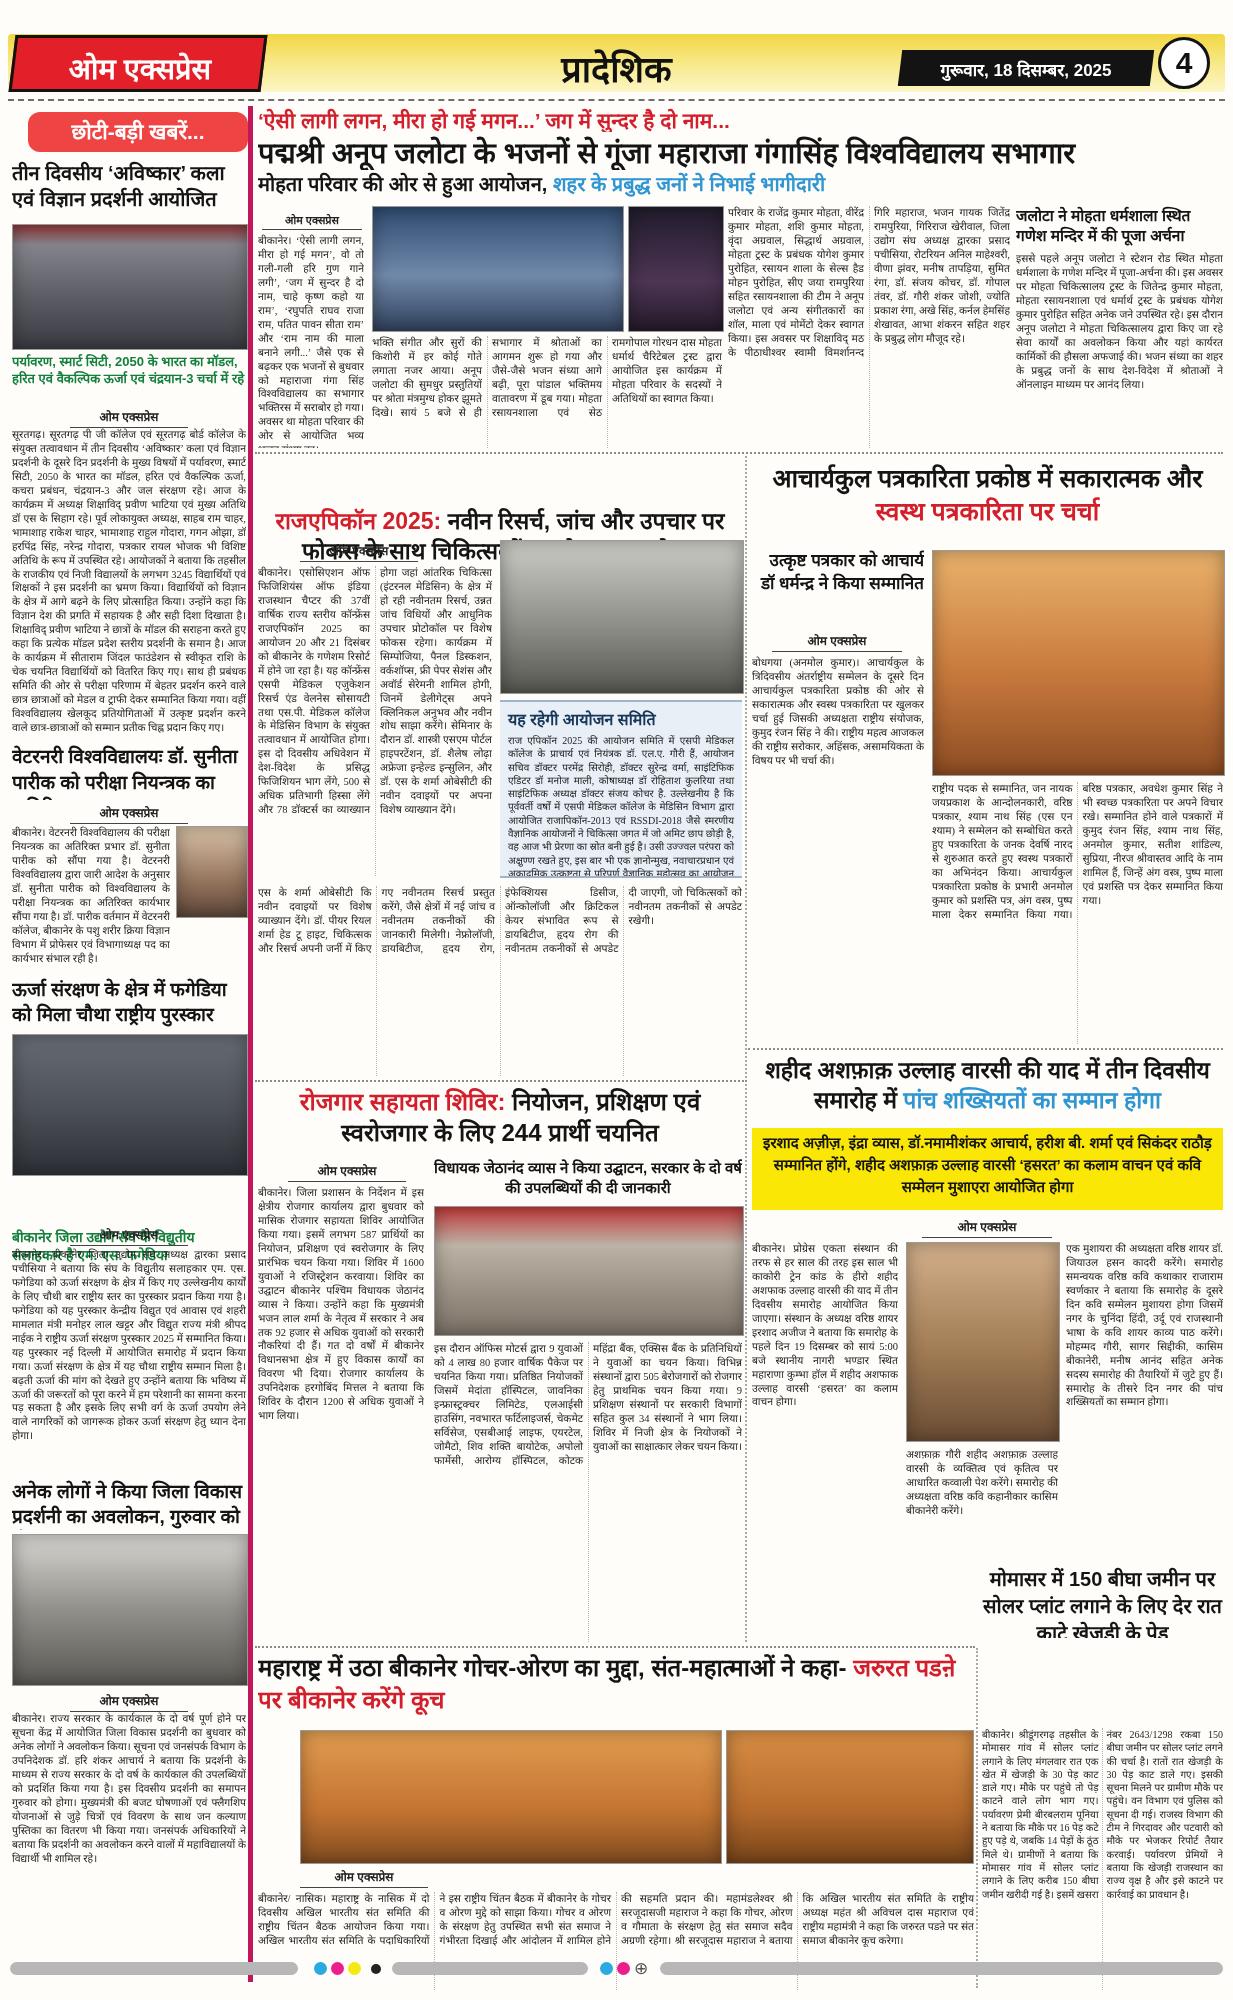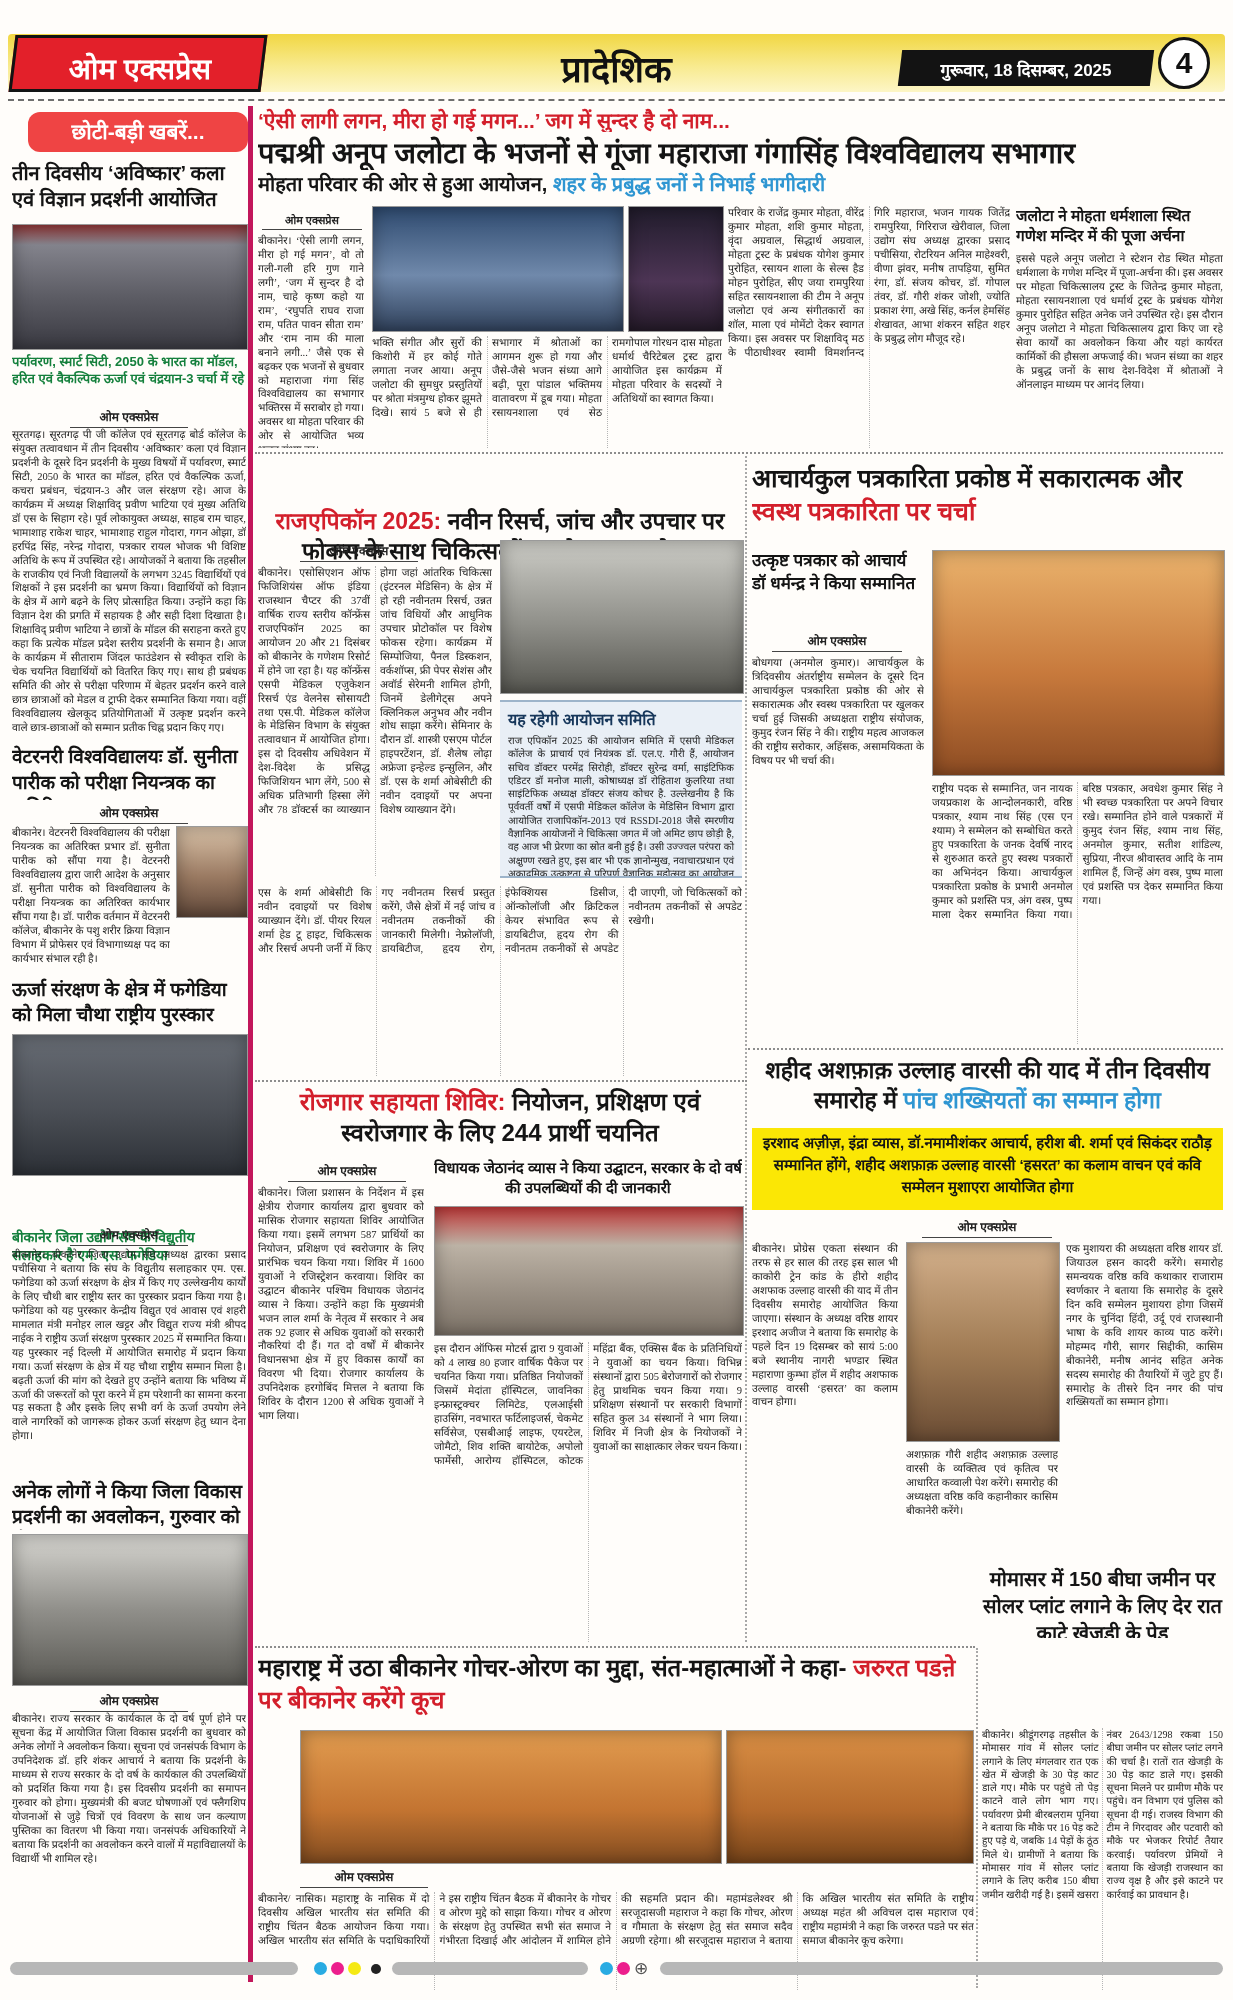--- a/index.html
+++ b/index.html
@@ -100,24 +100,24 @@
   <div class="abs photo" style="left:500px;top:540px;width:242px;height:152px;
               background:linear-gradient(180deg,#ccccc6 0%,#8f8f89 55%,#565650 100%);"></div>
   <div class="abs body-txt cols2 clip" style="left:258px;top:566px;width:234px;height:310px;">बीकानेर। एसोसिएशन ऑफ फिजिशियंस ऑफ इंडिया राजस्थान चैप्टर की 37वीं वार्षिक राज्य स्तरीय कॉन्फ्रेंस राजएपिकॉन 2025 का आयोजन 20 और 21 दिसंबर को बीकानेर के गणेशम रिसोर्ट में होने जा रहा है। यह कॉन्फ्रेंस एसपी मेडिकल एजुकेशन रिसर्च एंड वेलनेस सोसायटी तथा एस.पी. मेडिकल कॉलेज के मेडिसिन विभाग के संयुक्त तत्वावधान में आयोजित होगा। इस दो दिवसीय अधिवेशन में देश-विदेश के प्रसिद्ध फिजिशियन भाग लेंगे, 500 से अधिक प्रतिभागी हिस्सा लेंगे और 78 डॉक्टर्स का व्याख्यान होगा जहां आंतरिक चिकित्सा (इंटरनल मेडिसिन) के क्षेत्र में हो रही नवीनतम रिसर्च, उन्नत जांच विधियों और आधुनिक उपचार प्रोटोकॉल पर विशेष फोकस रहेगा। कार्यक्रम में सिम्पोजिया, पैनल डिस्कशन, वर्कशॉप्स, फ्री पेपर सेशंस और अवॉर्ड सेरेमनी शामिल होगी, जिनमें डेलीगेट्स अपने क्लिनिकल अनुभव और नवीन शोध साझा करेंगे। सेमिनार के दौरान डॉ. शास्त्री एसएम पोर्टल हाइपरटेंशन, डॉ. शैलेष लोढ़ा अफ्रेजा इन्हेल्ड इन्सुलिन, और डॉ. एस के शर्मा ओबेसीटी की नवीन दवाइयों पर अपना विशेष व्याख्यान देंगे।</div>
   <div class="abs clip" style="left:500px;top:700px;width:242px;height:178px;background:#e9eff6;border-top:2px solid #9db4ca;
               border-bottom:2px solid #9db4ca;box-sizing:border-box;padding:6px 8px;">
     <div class="hl" style="font-size:16px;color:#16365a;">यह रहेगी आयोजन समिति</div>
     <div class="body-txt" style="margin-top:4px;font-size:10px;">राज एपिकॉन 2025 की आयोजन समिति में एसपी मेडिकल कॉलेज के प्राचार्य एवं नियंत्रक डॉ. एल.ए. गौरी हैं, आयोजन सचिव डॉक्टर परमेंद्र सिरोही, डॉक्टर सुरेन्द्र वर्मा, साइंटिफिक एडिटर डॉ मनोज माली, कोषाध्यक्ष डॉ रोहिताश कुलरिया तथा साइंटिफिक अध्यक्ष डॉक्टर संजय कोचर है. उल्लेखनीय है कि पूर्ववर्ती वर्षों में एसपी मेडिकल कॉलेज के मेडिसिन विभाग द्वारा आयोजित राजापिकॉन-2013 एवं RSSDI-2018 जैसे स्मरणीय वैज्ञानिक आयोजनों ने चिकित्सा जगत में जो अमिट छाप छोड़ी है, वह आज भी प्रेरणा का स्रोत बनी हुई है। उसी उज्ज्वल परंपरा को अक्षुण्ण रखते हुए, इस बार भी एक ज्ञानोन्मुख, नवाचारप्रधान एवं अकादमिक उत्कृष्टता से परिपूर्ण वैज्ञानिक महोत्सव का आयोजन किया जा रहा है।</div>
   </div>
   <div class="abs body-txt cols4 clip" style="left:258px;top:886px;width:484px;height:190px;">एस के शर्मा ओबेसीटी कि नवीन दवाइयों पर विशेष व्याख्यान देंगे। डॉ. पीयर रियल शर्मा हेड टू हाइट, चिकित्सक और रिसर्च अपनी जर्नी में किए गए नवीनतम रिसर्च प्रस्तुत करेंगे, जैसे क्षेत्रों में नई जांच व नवीनतम तकनीकों की जानकारी मिलेगी। नेफ्रोलॉजी, डायबिटीज, हृदय रोग, इंफेक्शियस डिसीज, ऑन्कोलॉजी और क्रिटिकल केयर संभावित रूप से डायबिटीज, हृदय रोग की नवीनतम तकनीकों से अपडेट दी जाएगी, जो चिकित्सकों को नवीनतम तकनीकों से अपडेट रखेगी।</div>
 
-  <div class="abs hl clip" style="left:752px;top:462px;width:471px;height:74px;font-size:25px;line-height:1.3;">
+  <div class="abs hl clip" style="left:752px;top:462px;width:471px;height:74px;font-size:25px;text-align:center;line-height:1.3;">
     <span>आचार्यकुल पत्रकारिता प्रकोष्ठ में सकारात्मक और </span><span class="red">स्वस्थ पत्रकारिता पर चर्चा</span>
   </div>
-  <div class="abs hl clip" style="left:752px;top:550px;width:172px;height:76px;font-size:17px;text-align:left;line-height:1.35;">उत्कृष्ट पत्रकार को आचार्य डॉ धर्मन्द्र ने किया सम्मानित</div>
+  <div class="abs hl clip" style="left:752px;top:550px;width:172px;height:76px;font-size:17px;text-align:right;line-height:1.35;">उत्कृष्ट पत्रकार को आचार्य डॉ धर्मन्द्र ने किया सम्मानित</div>
   <div class="abs byline" style="left:772px;top:632px;width:130px;">ओम एक्सप्रेस</div>
   <div class="abs body-txt clip" style="left:752px;top:656px;width:172px;height:388px;">बोधगया (अनमोल कुमार)। आचार्यकुल के त्रिदिवसीय अंतर्राष्ट्रीय सम्मेलन के दूसरे दिन आचार्यकुल पत्रकारिता प्रकोष्ठ की ओर से सकारात्मक और स्वस्थ पत्रकारिता पर खुलकर चर्चा हुई जिसकी अध्यक्षता राष्ट्रीय संयोजक, कुमुद रंजन सिंह ने की। राष्ट्रीय महत्व आजकल की राष्ट्रीय सरोकार, अहिंसक, असामयिकता के विषय पर भी चर्चा की।</div>
   <div class="abs photo" style="left:932px;top:550px;width:291px;height:224px;
               background:linear-gradient(180deg,#eab26c 0%,#c7793c 55%,#8d4c23 100%);"></div>
   <div class="abs body-txt cols2 clip" style="left:932px;top:782px;width:291px;height:262px;">राष्ट्रीय पदक से सम्मानित, जन नायक जयप्रकाश के आन्दोलनकारी, वरिष्ठ पत्रकार, श्याम नाथ सिंह (एस एन श्याम) ने सम्मेलन को सम्बोधित करते हुए पत्रकारिता के जनक देवर्षि नारद से शुरुआत करते हुए स्वस्थ पत्रकारों का अभिनंदन किया। आचार्यकुल पत्रकारिता प्रकोष्ठ के प्रभारी अनमोल कुमार को प्रशस्ति पत्र, अंग वस्त्र, पुष्प माला देकर सम्मानित किया गया। बरिष्ठ पत्रकार, अवधेश कुमार सिंह ने भी स्वच्छ पत्रकारिता पर अपने विचार रखे। सम्मानित होने वाले पत्रकारों में कुमुद रंजन सिंह, श्याम नाथ सिंह, अनमोल कुमार, सतीश शांडिल्य, सुप्रिया, नीरज श्रीवास्तव आदि के नाम शामिल हैं, जिन्हें अंग वस्त्र, पुष्प माला एवं प्रशस्ति पत्र देकर सम्मानित किया गया।</div>
 
   <div class="abs dotted-h" style="left:748px;top:1048px;width:475px;"></div>
   <div class="abs hl clip" style="left:752px;top:1056px;width:471px;height:66px;font-size:23px;text-align:center;line-height:1.3;">
     <span>शहीद अशफ़ाक़ उल्लाह वारसी की याद में तीन दिवसीय समारोह में </span><span class="blue">पांच शख्सियतों का सम्मान होगा</span>
   </div>

